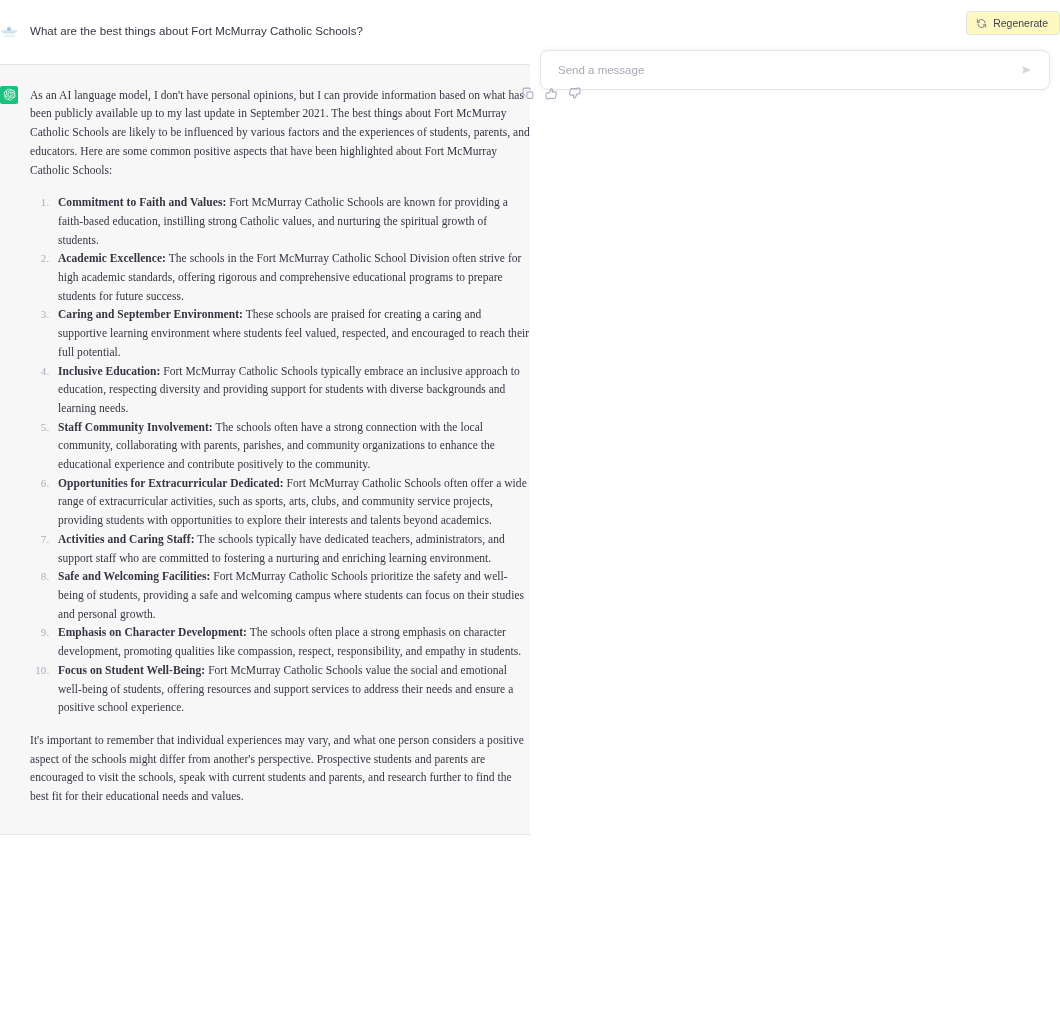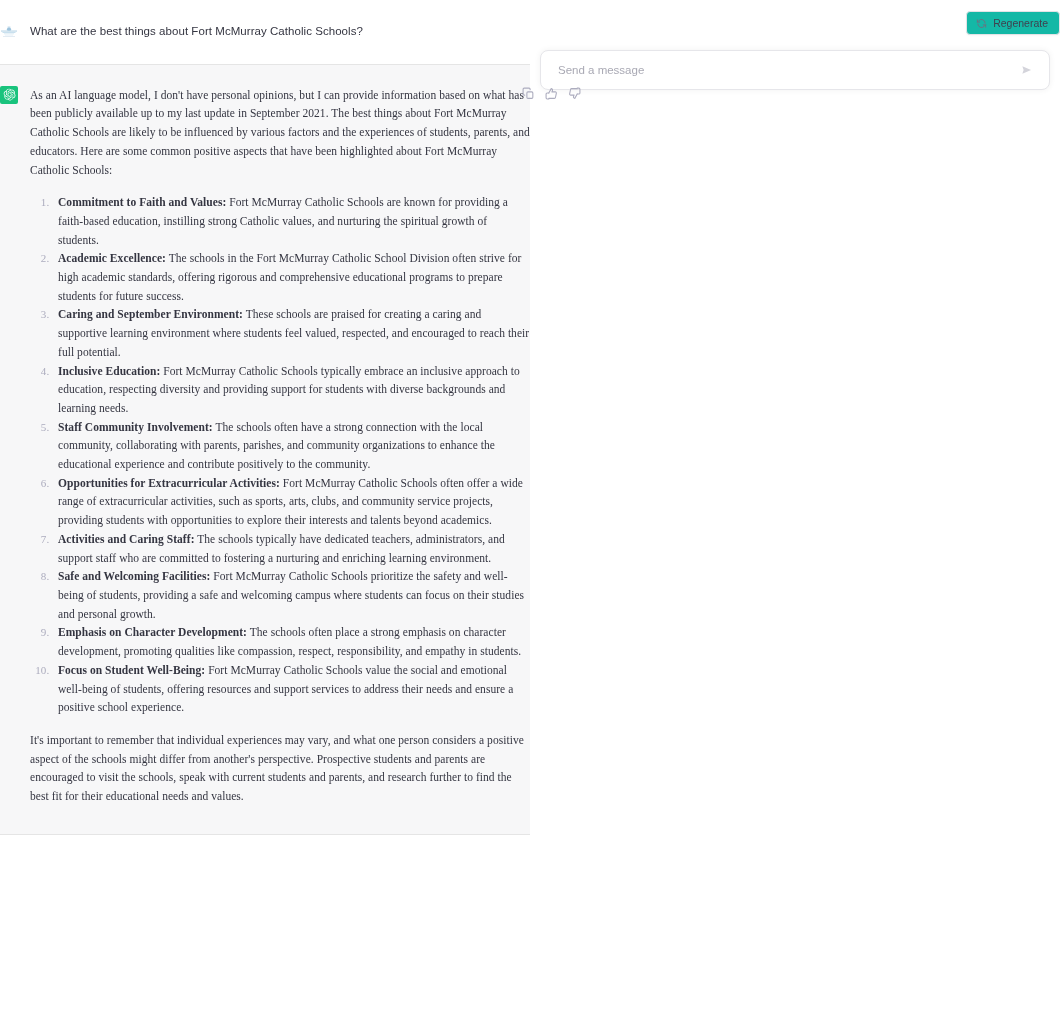--- a/index.html
+++ b/index.html
@@ -128,21 +128,21 @@
   .regen-wrap {
     width: 530px;
     display: flex;
     justify-content: flex-end;
     margin-top: 11px;
   }
   .regen-btn {
     display: inline-flex;
     align-items: center;
     gap: 6px;
-    background: #14b8a6;
+    background: #fef9c3;
     border: 1px solid #e3e3e6;
     border-radius: 4px;
     padding: 5px 11px 5px 9px;
     font-size: 10.5px;
     color: #40414f;
     cursor: pointer;
     box-shadow: 0 1px 2px rgba(0,0,0,0.03);
     font-family: "Liberation Sans", sans-serif;
   }
   .regen-btn svg { display: block; }
@@ -230,21 +230,21 @@
 
         <div class="msg-col">
           <p class="para">As an AI language model, I don't have personal opinions, but I can provide information based on what has been publicly available up to my last update in September 2021. The best things about Fort McMurray Catholic Schools are likely to be influenced by various factors and the experiences of students, parents, and educators. Here are some common positive aspects that have been highlighted about Fort McMurray Catholic Schools:</p>
 
           <ol>
             <li><strong>Commitment to Faith and Values:</strong><span> Fort McMurray Catholic Schools are known for providing a faith-based education, instilling strong Catholic values, and nurturing the spiritual growth of students.</span></li>
             <li><strong>Academic Excellence:</strong><span> The schools in the Fort McMurray Catholic School Division often strive for high academic standards, offering rigorous and comprehensive educational programs to prepare students for future success.</span></li>
             <li><strong>Caring and September Environment:</strong><span> These schools are praised for creating a caring and supportive learning environment where students feel valued, respected, and encouraged to reach their full potential.</span></li>
             <li><strong>Inclusive Education:</strong><span> Fort McMurray Catholic Schools typically embrace an inclusive approach to education, respecting diversity and providing support for students with diverse backgrounds and learning needs.</span></li>
             <li><strong>Staff Community Involvement:</strong><span> The schools often have a strong connection with the local community, collaborating with parents, parishes, and community organizations to enhance the educational experience and contribute positively to the community.</span></li>
-            <li><strong>Opportunities for Extracurricular Activities:</strong><span> Fort McMurray Catholic Schools often offer a wide range of extracurricular activities, such as sports, arts, clubs, and community service projects, providing students with opportunities to explore their interests and talents beyond academics.</span></li>
+            <li><strong>Opportunities for Extracurricular Dedicated:</strong><span> Fort McMurray Catholic Schools often offer a wide range of extracurricular activities, such as sports, arts, clubs, and community service projects, providing students with opportunities to explore their interests and talents beyond academics.</span></li>
             <li><strong>Activities and Caring Staff:</strong><span> The schools typically have dedicated teachers, administrators, and support staff who are committed to fostering a nurturing and enriching learning environment.</span></li>
             <li><strong>Safe and Welcoming Facilities:</strong><span> Fort McMurray Catholic Schools prioritize the safety and well-being of students, providing a safe and welcoming campus where students can focus on their studies and personal growth.</span></li>
             <li><strong>Emphasis on Character Development:</strong><span> The schools often place a strong emphasis on character development, promoting qualities like compassion, respect, responsibility, and empathy in students.</span></li>
             <li><strong>Focus on Student Well-Being:</strong><span> Fort McMurray Catholic Schools value the social and emotional well-being of students, offering resources and support services to address their needs and ensure a positive school experience.</span></li>
           </ol>
 
           <p class="para-last">It's important to remember that individual experiences may vary, and what one person considers a positive aspect of the schools might differ from another's perspective. Prospective students and parents are encouraged to visit the schools, speak with current students and parents, and research further to find the best fit for their educational needs and values.</p>
         </div>
 
         <div class="actions">

